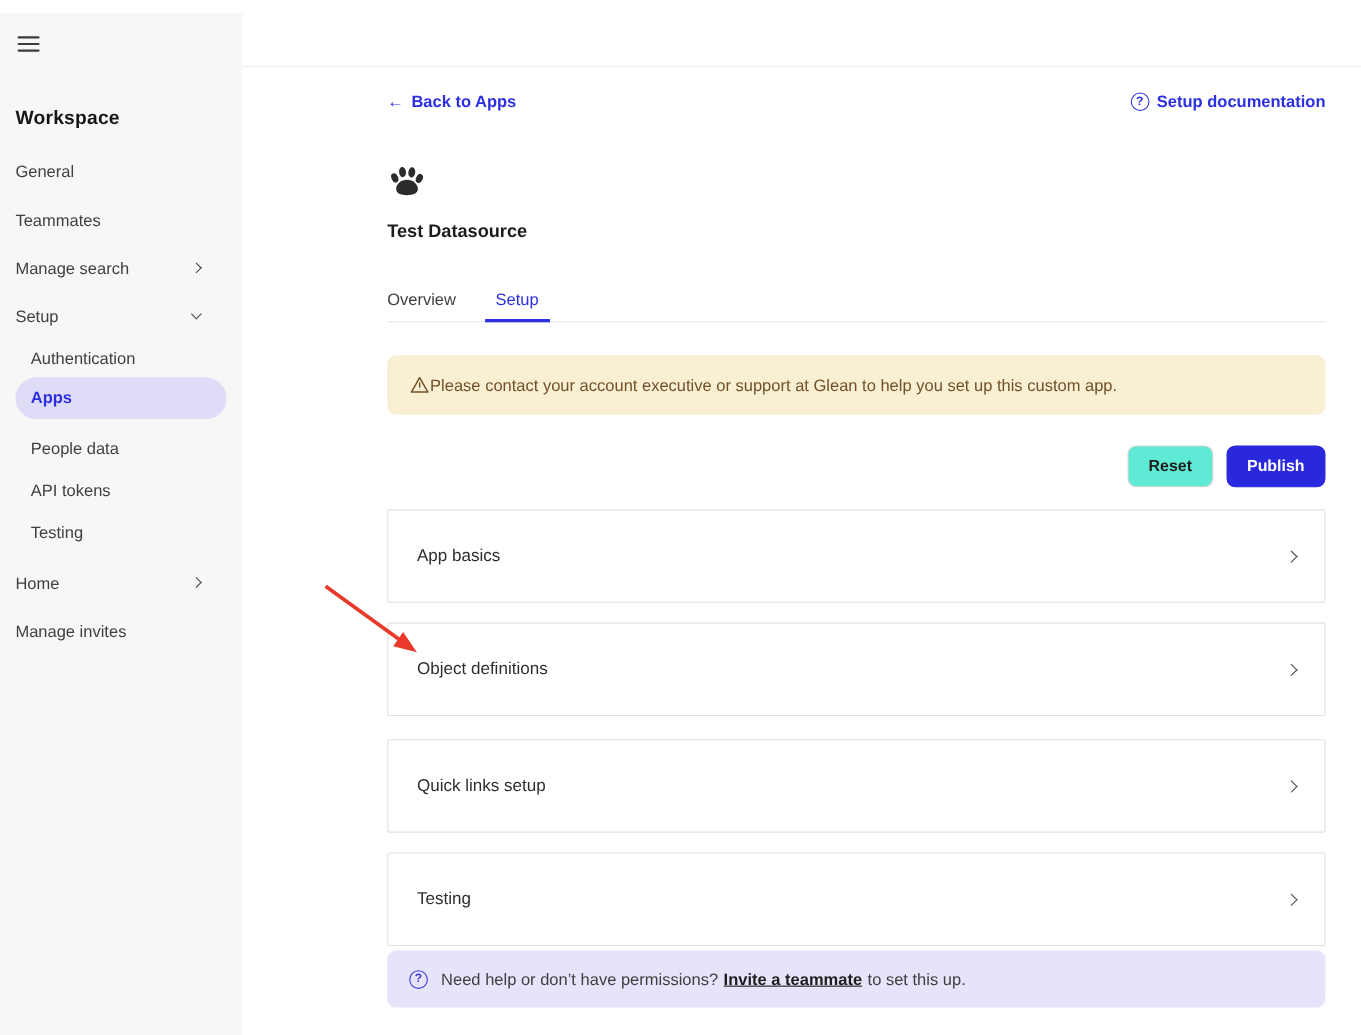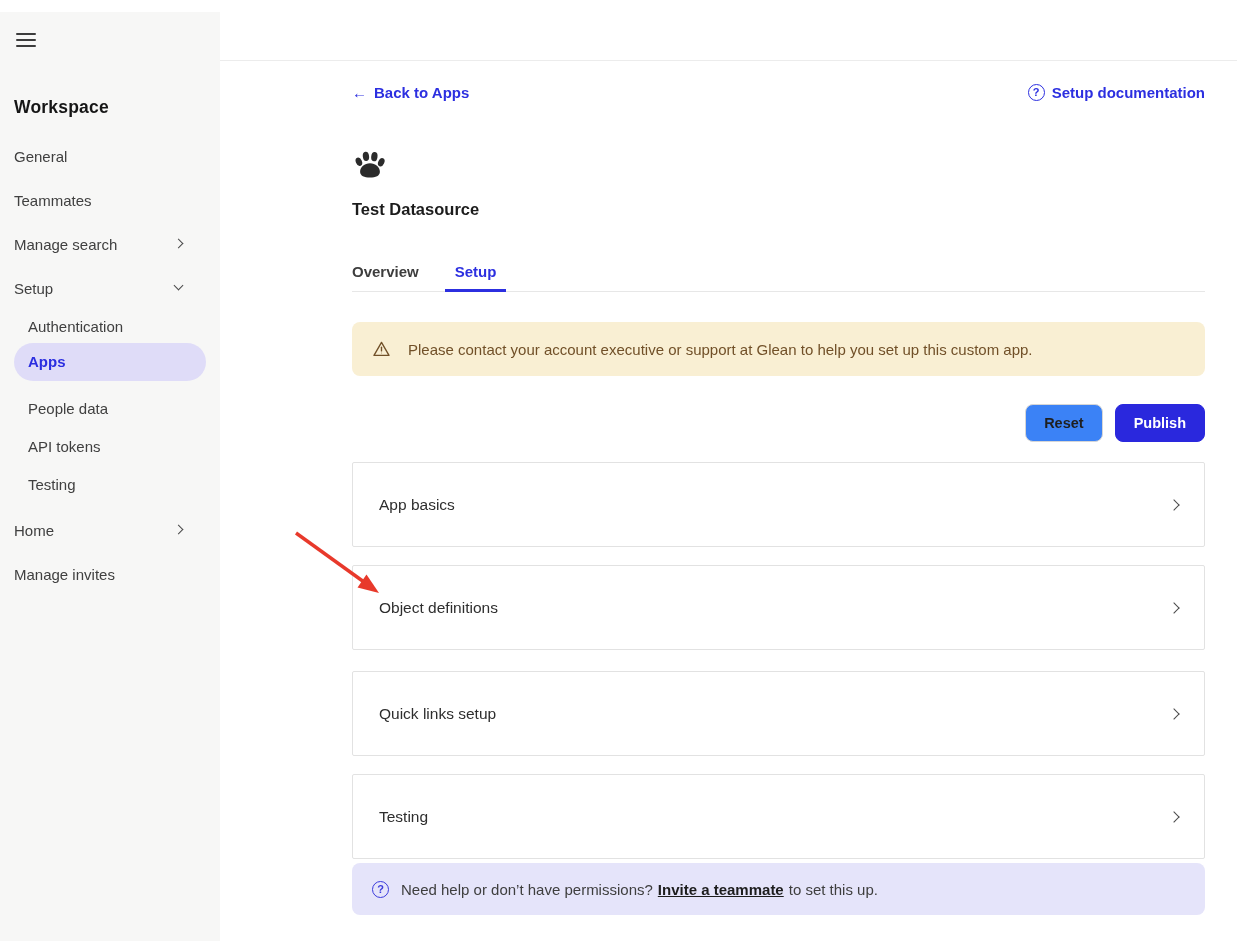--- a/index.html
+++ b/index.html
@@ -35,29 +35,29 @@
   .top-links { margin-top:82px; height:20px; }
   .link-blue { color:#2c2fe0; font-weight:700; font-size:15px; cursor:pointer; display:inline-flex; align-items:center; gap:7px; }
   .qmark { width:17px; height:17px; border:1.6px solid #2c2fe0; border-radius:50%;
     display:inline-flex; align-items:center; justify-content:center;
     font-size:11px; font-weight:700; color:#2c2fe0; }
 
   .app-icon { margin-top:46px; width:36px; height:36px; }
   .app-title { margin-top:12px; font-size:16.5px; font-weight:700; color:#1c1c1c; height:22px; }
 
   .tabs { margin-top:38px; display:flex; gap:36px; border-bottom:1px solid #e7e7e7; height:32px; }
-  .tab { font-size:15px; font-weight:700; color:#3d3d3d; padding:3px 10px 12px; margin:0 -10px -1px; cursor:pointer; }
+  .tab { font-size:15px; font-weight:400; color:#3d3d3d; padding:3px 10px 12px; margin:0 -10px -1px; cursor:pointer; }
   .tab.active { color:#2c2fe0; border-bottom:3px solid #2c2fe0; padding-bottom:9px; }
 
   .warn-banner { margin-top:30px; height:54px; background:#f9efd3; border-radius:8px;
-    display:flex; align-items:center; gap:17px; padding:0 20px; font-size:15px; color:#715028; }
+    display:flex; align-items:center; gap:0; padding:0 20px; font-size:15px; color:#715028; }
 
   .actions { margin-top:28px; height:38px; display:flex; justify-content:flex-end; gap:12px; }
   .btn { height:38px; border-radius:8px; font-size:14.5px; cursor:pointer; display:inline-flex; align-items:center; padding:0 18px; }
-  .btn-reset { background:#3b82f6; border:1px solid #d6d6d6; color:#1f1f1f; font-weight:600; }
+  .btn-reset { background:#5eead4; border:1px solid #d6d6d6; color:#1f1f1f; font-weight:600; }
   .btn-publish { background:#2a28dd; border:1px solid #2a28dd; color:#fff; font-weight:700; }
 
   .card { background:#fff; border:1px solid #e2e2e2; border-radius:2px; height:85px;
     display:flex; align-items:center; justify-content:space-between; padding:0 26px; cursor:pointer; }
   .card .title { font-size:15.5px; font-weight:500; color:#2e2e2e; }
   .card .chevc { width:8px; height:8px; border-top:1.8px solid #4a4a4a; border-right:1.8px solid #4a4a4a; transform:rotate(45deg); }
   .card.c1 { margin-top:20px; } .card.c2 { margin-top:18px; }
   .card.c3 { margin-top:21px; } .card.c4 { margin-top:18px; }
 
   .help-banner { margin-top:4px; height:52px; background:#e5e4fa; border-radius:8px;

